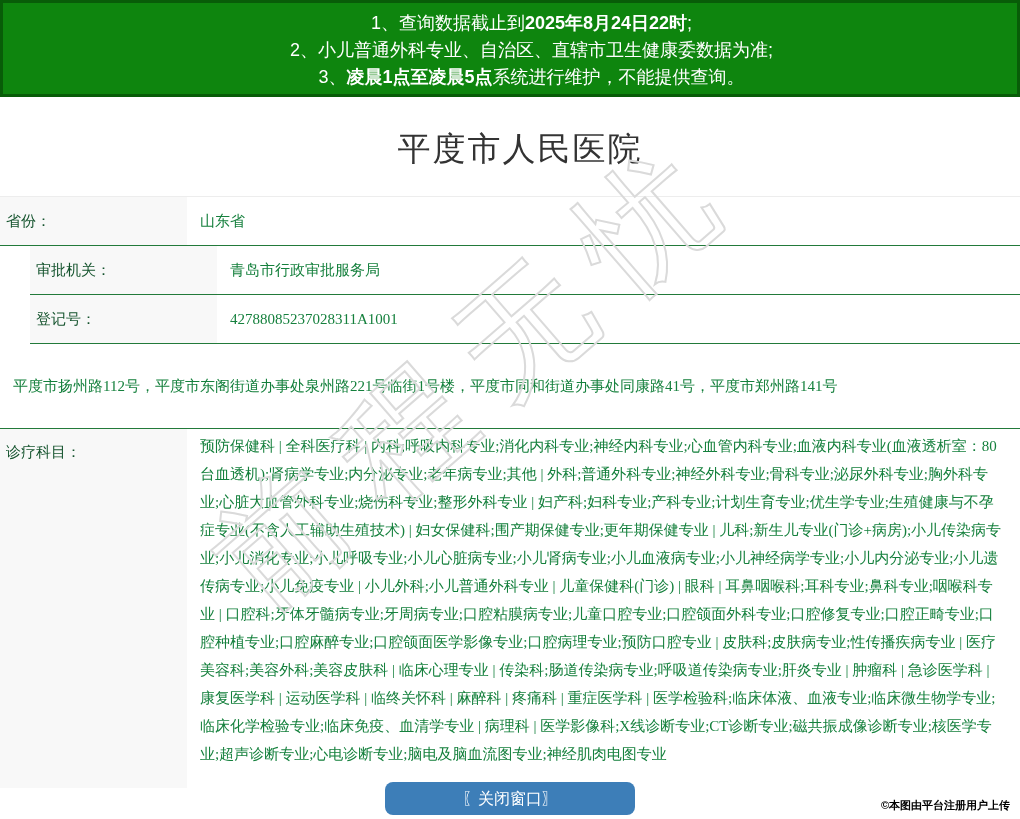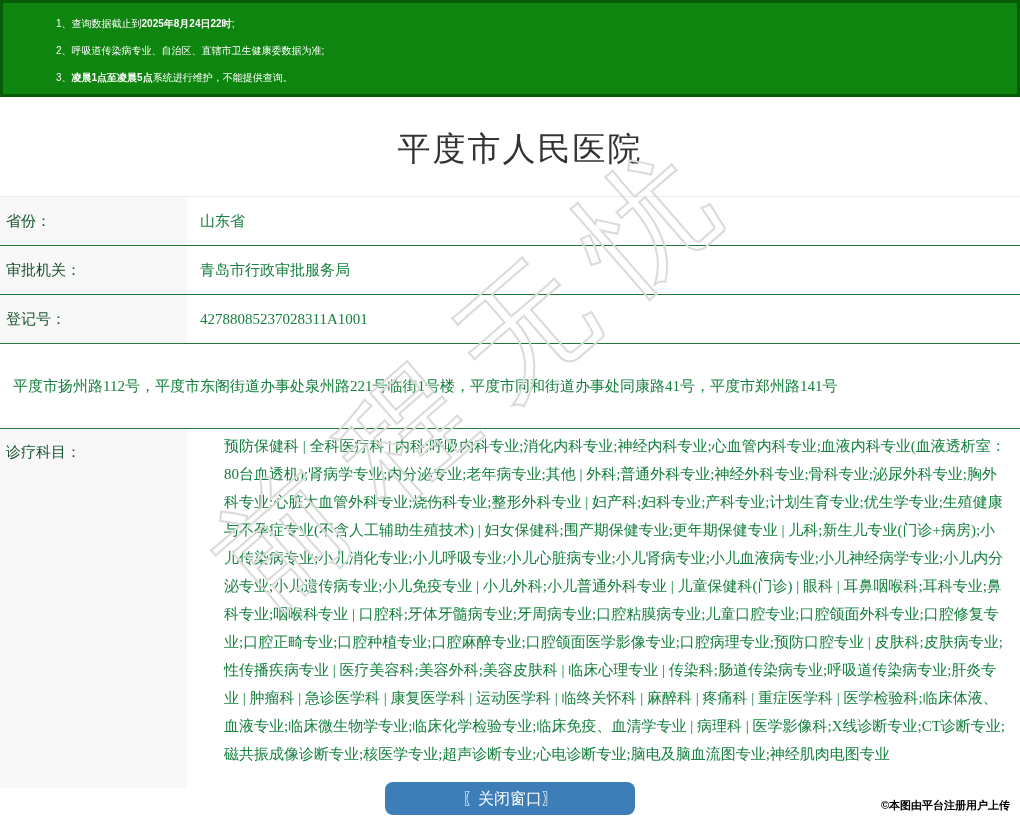--- a/index.html
+++ b/index.html
@@ -20,23 +20,24 @@
   
   .notice-box {
     width:1020px;
     height:97px;
     background:#0e850e;
     border:3px solid #085c08;
     padding:7px 10px 0 53px;
     color:#ffffff;
   }
   .notice-line {
-    font-size:10px;
+    font-size:18px;
     line-height:27px;
     white-space:nowrap;
+    text-align:center;
   }
   .notice-line strong { font-weight:bold; }
 
   
   .hospital-title {
     margin-top:30px;
     text-align:center;
     font-size:33px;
     font-weight:500;
     letter-spacing:2px;
@@ -49,21 +50,21 @@
     margin-top:24px;
     width:1020px;
     border-top:1px solid #ededed;
     font-size:15px;
   }
   .info-row {
     display:flex;
     align-items:stretch;
     border-bottom:1px solid #227a3a;
   }
-  .info-row.last { border-bottom:none; height:359px; overflow:hidden;gap:24px; }
+  .info-row.last { border-bottom:none; height:359px; overflow:hidden; }
   .cell-label {
     width:187px;
     flex:0 0 187px;
     background:#f8f8f8;
     display:flex;
     align-items:center;
     padding-left:6px;
     color:#14532d;
   }
   .info-row.last .cell-label { align-items:flex-start; padding-top:14px; }
@@ -71,21 +72,21 @@
     flex:1;
     padding:10px 14px 10px 13px;
     line-height:28px;
     display:flex;
     align-items:center;
     color:#15803d;
     font-family:Liberation Serif, serif;
   }
   .info-row.last .cell-value { align-items:flex-start; padding-top:3px; }
   .min47 { min-height:47px; }
-  .min48 { min-height:48px; }
+  .min48 { min-height:48px;margin-left:30px; }
   .min85 { min-height:85px; }
 
   
   .watermark {
     position:absolute;
     left:235px;
     top:495px;
     font-size:128px;
     letter-spacing:32px;
     white-space:nowrap;
@@ -134,21 +135,21 @@
       -1px 1px 0 #ffffff, 1px 1px 0 #ffffff;
   }
 </style>
 </head>
 <body>
 
 <div class="page">
 
   <div class="notice-box">
     <div class="notice-line"><span>1、</span><span>查询数据截止到</span><strong>2025年8月24日22时</strong><span>;</span></div>
-    <div class="notice-line"><span>2、</span><span>呼吸道传染病专业、自治区、直辖市卫生健康委数据为准;</span><strong></strong><span></span></div>
+    <div class="notice-line"><span>2、</span><span>小儿普通外科专业、自治区、直辖市卫生健康委数据为准;</span><strong></strong><span></span></div>
     <div class="notice-line"><span>3、</span><span></span><strong>凌晨1点至凌晨5点</strong><span>系统进行维护，不能提供查询。</span></div>
   </div>
 
   <h1 class="hospital-title">平度市人民医院</h1>
 
   <div class="info-table">
     <div class="info-row min47">
       <div class="cell-label">省份：</div>
       <div class="cell-value">山东省</div>
     </div>

